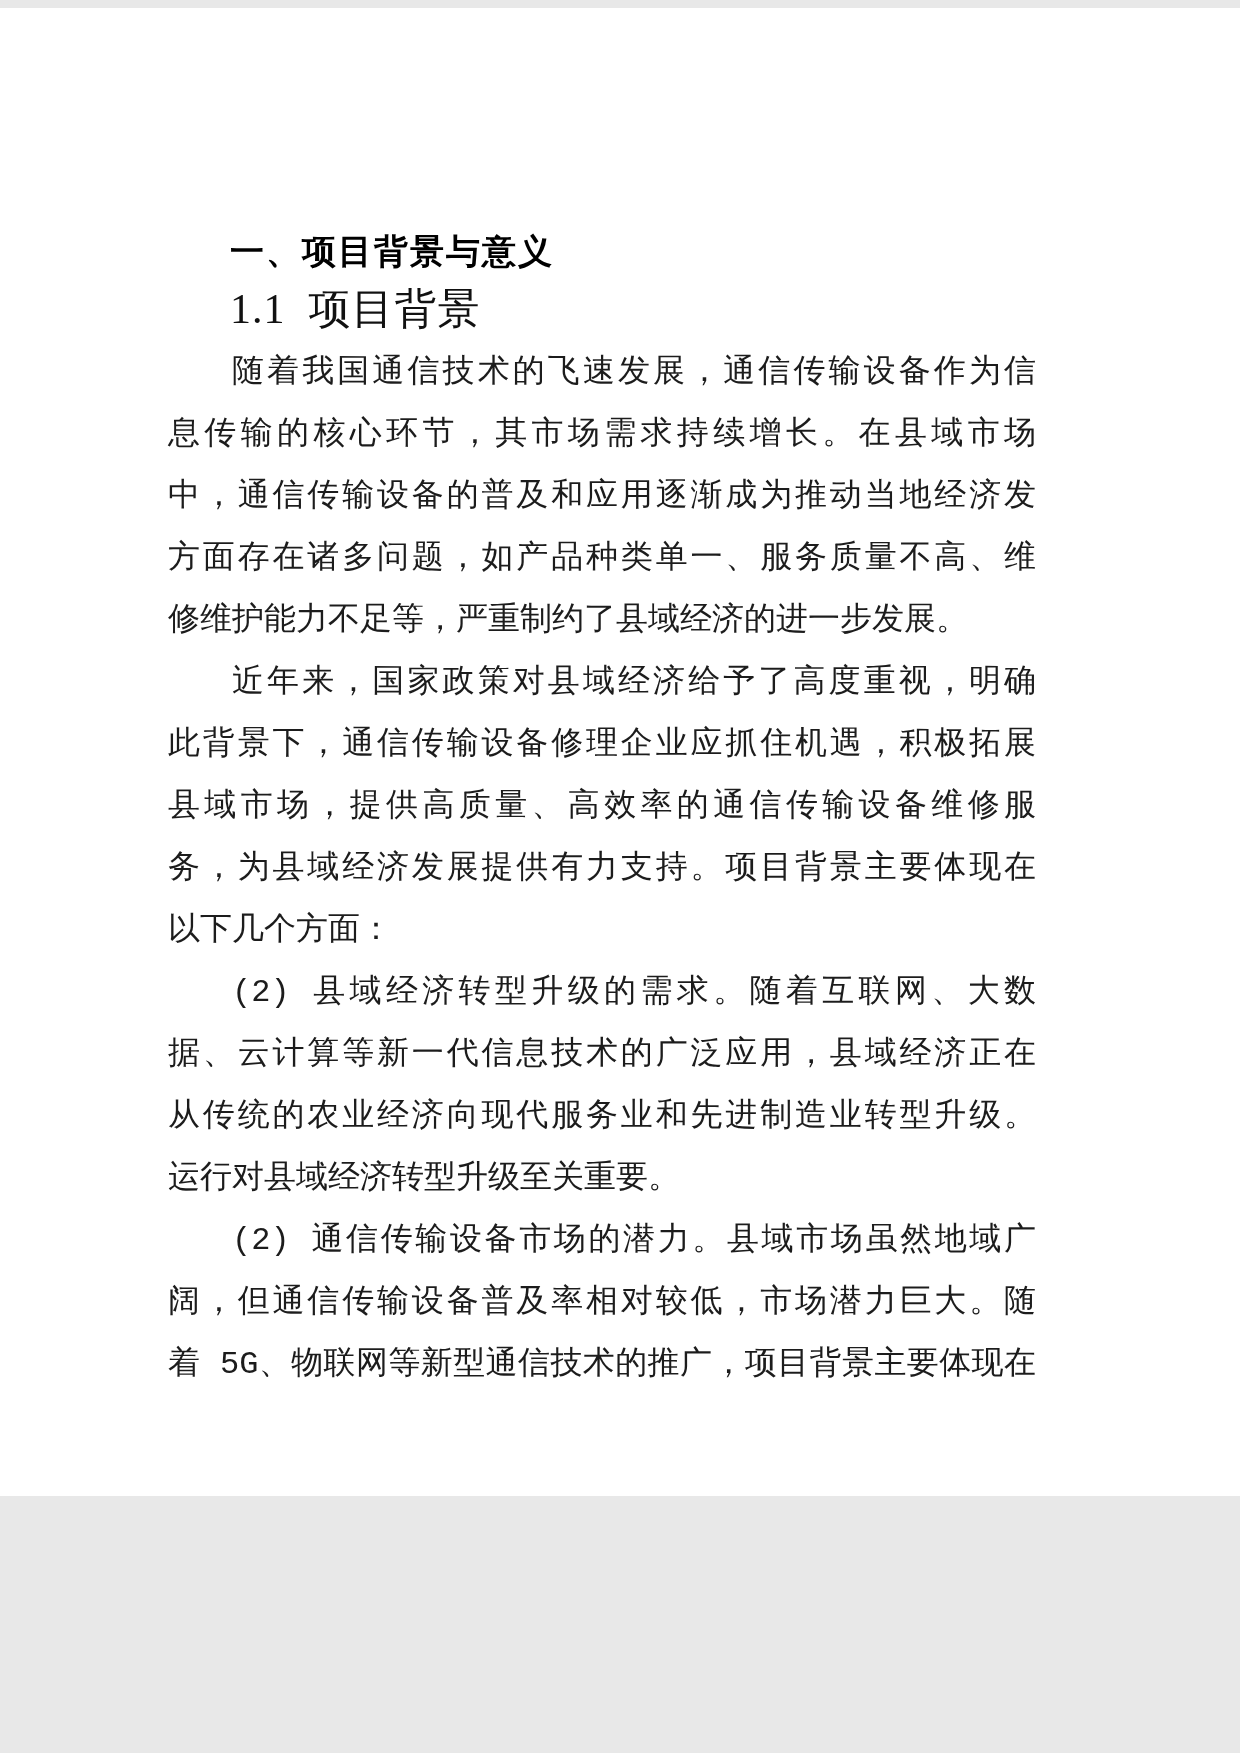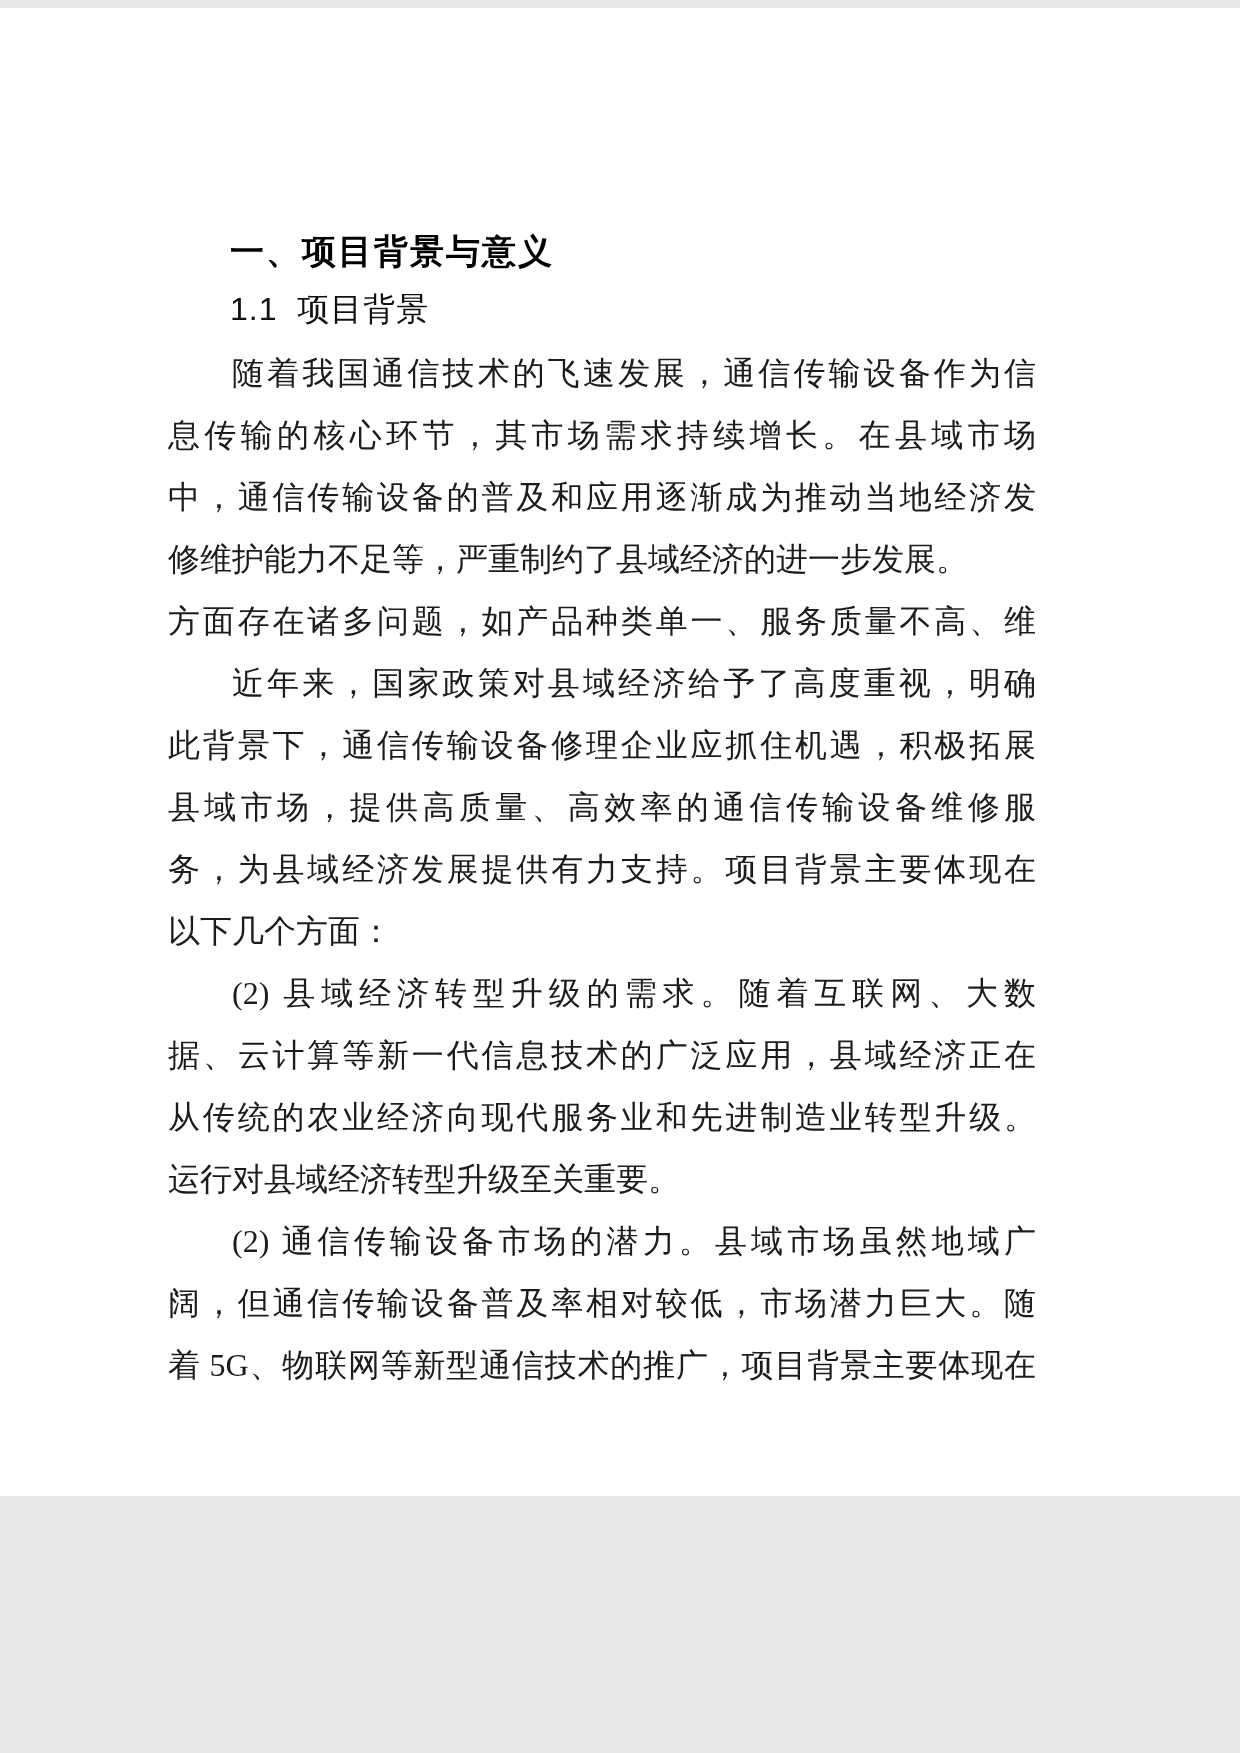--- a/index.html
+++ b/index.html
@@ -28,37 +28,38 @@
     margin: 0 0 0 62px;
     font-family: "Liberation Sans", sans-serif;
     font-weight: bold;
     font-size: 34px;
     line-height: 46px;
     color: #000000;
     letter-spacing: 2px;
   }
   .subheading {
     margin: 12px 0 0 62px;
-    font-family: Liberation Sans, sans-serif;
+    font-family: Liberation Serif, serif;
     font-weight: normal;
-    font-size: 32px;
+    font-size: 42px;
     line-height: 46px;
     color: #111111;
     white-space: pre;
     letter-spacing: 1px;
   }
   .body-text {
     margin-top: 10px;
   }
   .line {
     font-size: 32px;
     height: 62px;
     line-height: 62px;
     text-align: left;
     color: #1c1c1c;
+    font-family: Liberation Mono, monospace;
   }
   .line.j {
     text-align: justify;
     text-align-last: justify;
   }
   .line.indent {
     padding-left: 64px;
   }
   .page-number {
     position: absolute;
@@ -75,22 +76,22 @@
 <body>
 
 <div class="page">
   <div class="content">
     <div class="heading">一、项目背景与意义</div>
     <div class="subheading">1.1  项目背景</div>
     <div class="body-text">
       <div class="line j indent">随着我国通信技术的飞速发展，通信传输设备作为信</div>
       <div class="line j">息传输的核心环节，其市场需求持续增长。在县域市场</div>
       <div class="line j">中，通信传输设备的普及和应用逐渐成为推动当地经济发</div>
+      <div class="line j">方面存在诸多问题，如产品种类单一、服务质量不高、维</div>
       <div class="line">修维护能力不足等，严重制约了县域经济的进一步发展。</div>
-      <div class="line j">方面存在诸多问题，如产品种类单一、服务质量不高、维</div>
       <div class="line j indent">近年来，国家政策对县域经济给予了高度重视，明确</div>
       <div class="line j">此背景下，通信传输设备修理企业应抓住机遇，积极拓展</div>
       <div class="line j">县域市场，提供高质量、高效率的通信传输设备维修服</div>
       <div class="line j">务，为县域经济发展提供有力支持。项目背景主要体现在</div>
       <div class="line">以下几个方面：</div>
       <div class="line j indent">(2) 县域经济转型升级的需求。随着互联网、大数</div>
       <div class="line j">据、云计算等新一代信息技术的广泛应用，县域经济正在</div>
       <div class="line j">从传统的农业经济向现代服务业和先进制造业转型升级。</div>
       <div class="line">运行对县域经济转型升级至关重要。</div>
       <div class="line j indent">(2) 通信传输设备市场的潜力。县域市场虽然地域广</div>

